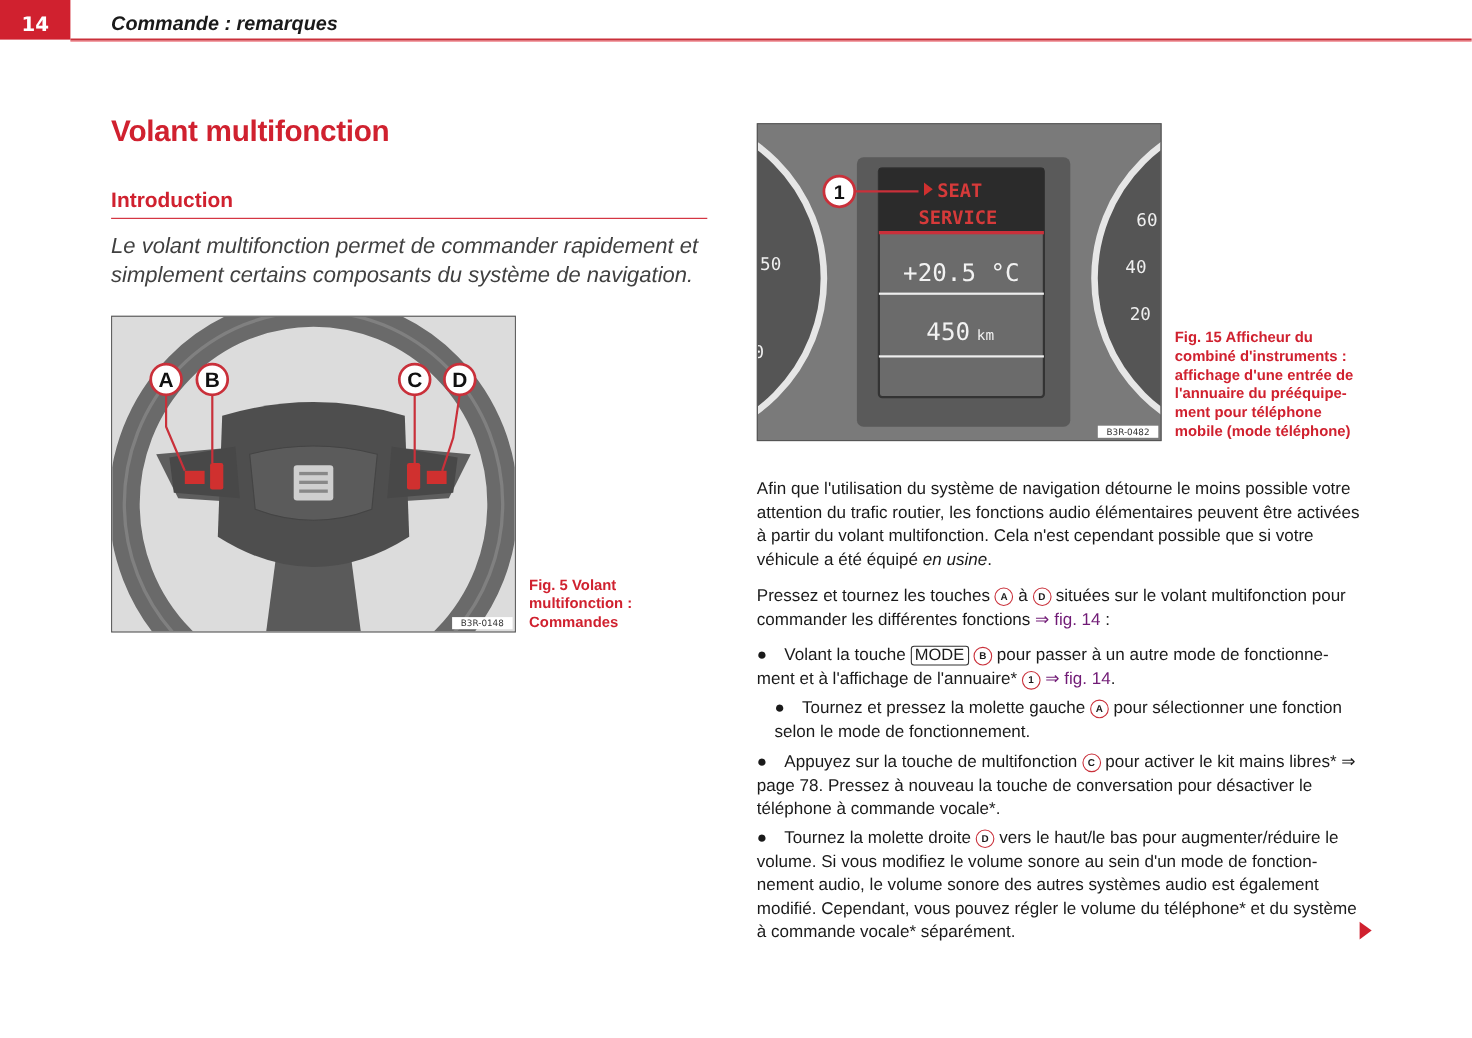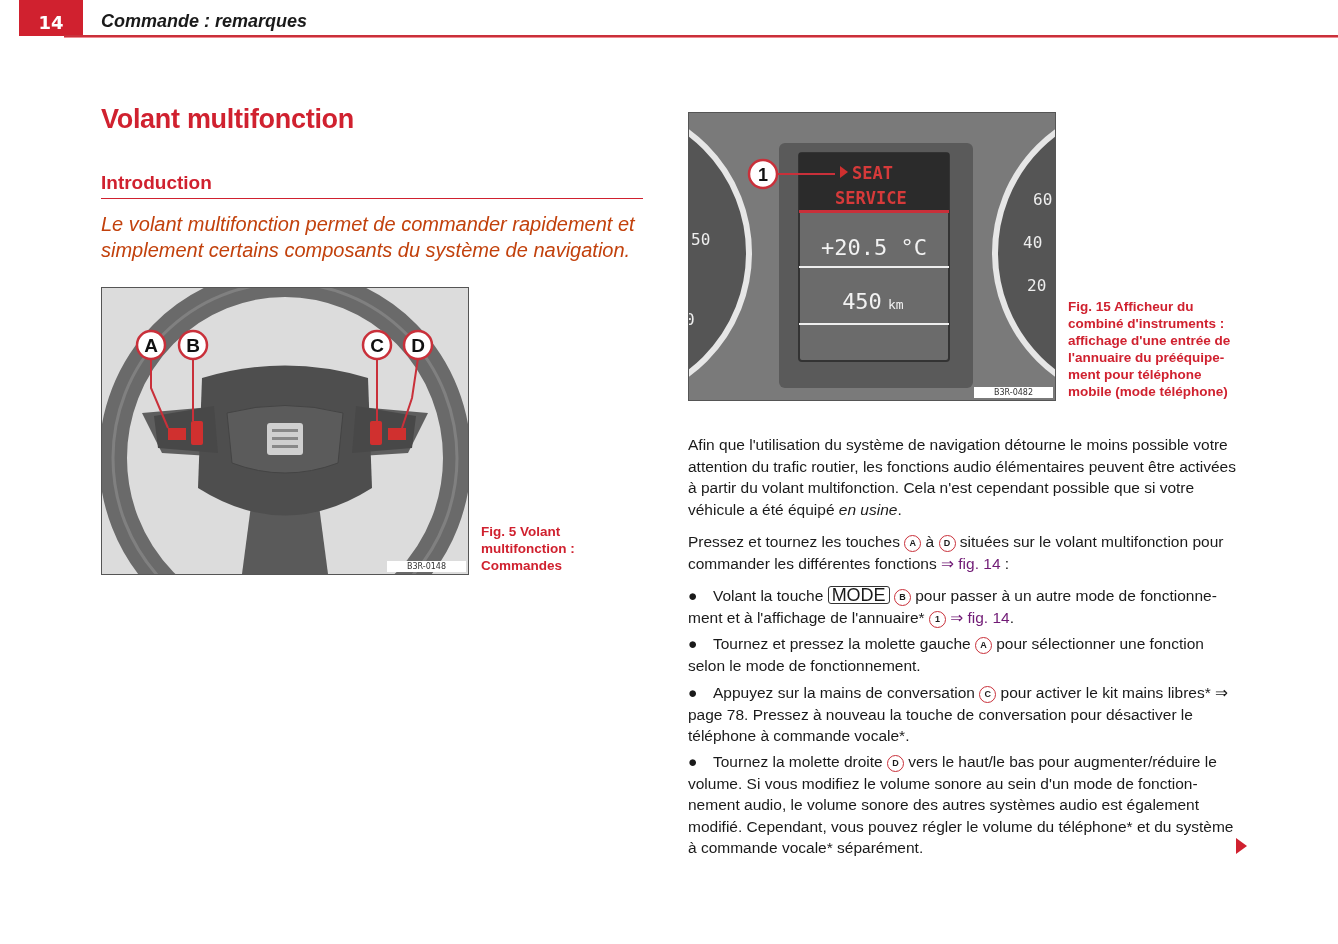--- a/index.html
+++ b/index.html
@@ -1,41 +1,41 @@
 <!DOCTYPE html>
 <html><head>
 <meta charset="utf-8">
 <style>
   html, body { margin:0; padding:0; background:#ffffff; }
   body { width:1338px; height:944px; position:relative; overflow:hidden; font-family:"DejaVu Sans", sans-serif; color:#1a1a1a; }
-  .hdr-num { position:absolute; left:0; top:0; width:64px; height:36px; background:#d0212f; color:#fff; font-weight:bold; font-size:18px; line-height:46px; text-align:center;margin-left:19px; }
+  .hdr-num { position:absolute; left:0; top:0; width:64px; height:36px; background:#d0212f; color:#fff; font-weight:bold; font-size:18px; line-height:46px; text-align:center; }
   .hdr-title { position:absolute; left:101px; top:11px; font-family:"Liberation Sans", sans-serif; font-weight:bold; font-size:18px; color:#1a1a1a;font-style:italic; }
   .hdr-rule { position:absolute; left:64px; top:35px; width:1274px; height:2px; background:#c9303a; }
   .hdr-rule2 { position:absolute; left:64px; top:37px; width:1274px; height:1px; background:#f08a92; }
   .title { position:absolute; left:101px; top:104px; font-family:"Liberation Sans", sans-serif; font-weight:bold; font-size:27px; color:#d0212f; letter-spacing:-0.3px; }
   .subtitle { position:absolute; left:101px; top:172px; font-family:"Liberation Sans", sans-serif; font-weight:bold; font-size:19px; color:#d0212f; }
   .sub-rule { position:absolute; left:101px; top:198px; width:542px; height:1px; background:#d0212f; }
-  .intro { position:absolute; left:101px; top:211px; width:560px; font-family:"Liberation Sans", sans-serif; font-style:italic; font-size:20px; line-height:26px; color:#c2410c; }
+  .intro { position:absolute; left:101px; top:211px; width:560px; font-family:"Liberation Sans", sans-serif; font-style:italic; font-size:20px; line-height:26px; color:#404040; }
   .fig { position:absolute; border:1px solid #555; overflow:hidden; }
   .fig14 { left:101px; top:287px; width:366px; height:286px; background:#d9d9d9; }
   .fig15 { left:688px; top:112px; width:366px; height:287px; background:#777; }
-  .fig-code { position:absolute; right:2px; bottom:2px; background:#fff; font-size:8px; padding:1px 20px; color:#333; font-family:"DejaVu Sans", sans-serif; }
+  .fig-code { position:absolute; right:2px; bottom:2px; background:#fff; font-size:8px; padding:1px 8px; color:#333; font-family:"DejaVu Sans", sans-serif; }
   .caption { position:absolute; font-family:"Liberation Sans", sans-serif; font-weight:bold; font-size:13.5px; line-height:17px; color:#d0212f; }
   .cap14 { left:481px; top:523px; width:120px; }
   .cap15 { left:1068px; top:298px; width:170px; }
   .body { position:absolute; left:688px; width:550px; font-family:"Liberation Sans", sans-serif; font-size:15.5px; line-height:21.5px; color:#1a1a1a; }
   .p1 { top:434px; }
   .p2 { top:531px; }
   .b1 { top:585px; }
-  .b2 { top:633px; }
+  .b2 { top:633px;margin-left:16px; }
   .b3 { top:682px; }
   .b4 { top:751px; }
   .bullet { display:inline-block; width:25px; }
   .circ { display:inline-block; width:15px; height:15px; border:1.5px solid #c9303a; border-radius:50%; font-size:9px; font-weight:bold; line-height:15px; text-align:center; vertical-align:1px; color:#1a1a1a; box-sizing:content-box; }
-  .key { display:inline-block; border:1px solid #333; border-radius:3px; padding:0 3px; font-size:18px; line-height:16px; }
+  .key { display:inline-block; border:1px solid #333; border-radius:3px; padding:0 3px; font-size:15px; line-height:16px; }
   .ref { color:#701a75; }
   .next-arrow { position:absolute; left:1236px; top:838px; width:0; height:0; border-top:8px solid transparent; border-bottom:8px solid transparent; border-left:11px solid #d0212f; }
 </style>
 </head>
 <body>
 
 <div class="hdr-num">14</div>
 <div class="hdr-title">Commande : remarques</div>
 <div class="hdr-rule"></div>
 <div class="hdr-rule2"></div>
@@ -143,20 +143,20 @@
 
 <div class="body b1">
   <span class="bullet">●</span><span>Volant la touche </span><span class="key">MODE</span> <span class="circ">B</span><span> pour passer à un autre mode de fonctionne-ment et à l'affichage de l'annuaire* </span><span class="circ">1</span> <span class="ref">⇒ fig. 14</span><span>.</span>
 </div>
 
 <div class="body b2">
   <span class="bullet">●</span><span>Tournez et pressez la molette gauche </span><span class="circ">A</span><span> pour sélectionner une fonction selon le mode de fonctionnement.</span>
 </div>
 
 <div class="body b3">
-  <span class="bullet">●</span><span>Appuyez sur la mains de conversation </span><span class="circ">C</span><span> pour activer le kit mains libres* ⇒ page 78. Pressez à nouveau la touche de conversation pour désactiver le téléphone à commande vocale*.</span>
+  <span class="bullet">●</span><span>Appuyez sur la touche de multifonction </span><span class="circ">C</span><span> pour activer le kit mains libres* ⇒ page 78. Pressez à nouveau la touche de conversation pour désactiver le téléphone à commande vocale*.</span>
 </div>
 
 <div class="body b4">
   <span class="bullet">●</span><span>Tournez la molette droite </span><span class="circ">D</span><span> vers le haut/le bas pour augmenter/réduire le volume. Si vous modifiez le volume sonore au sein d'un mode de fonction-nement audio, le volume sonore des autres systèmes audio est également modifié. Cependant, vous pouvez régler le volume du téléphone* et du système à commande vocale* séparément.</span>
 </div>
 
 <div class="next-arrow"></div>
 
 </body></html>

